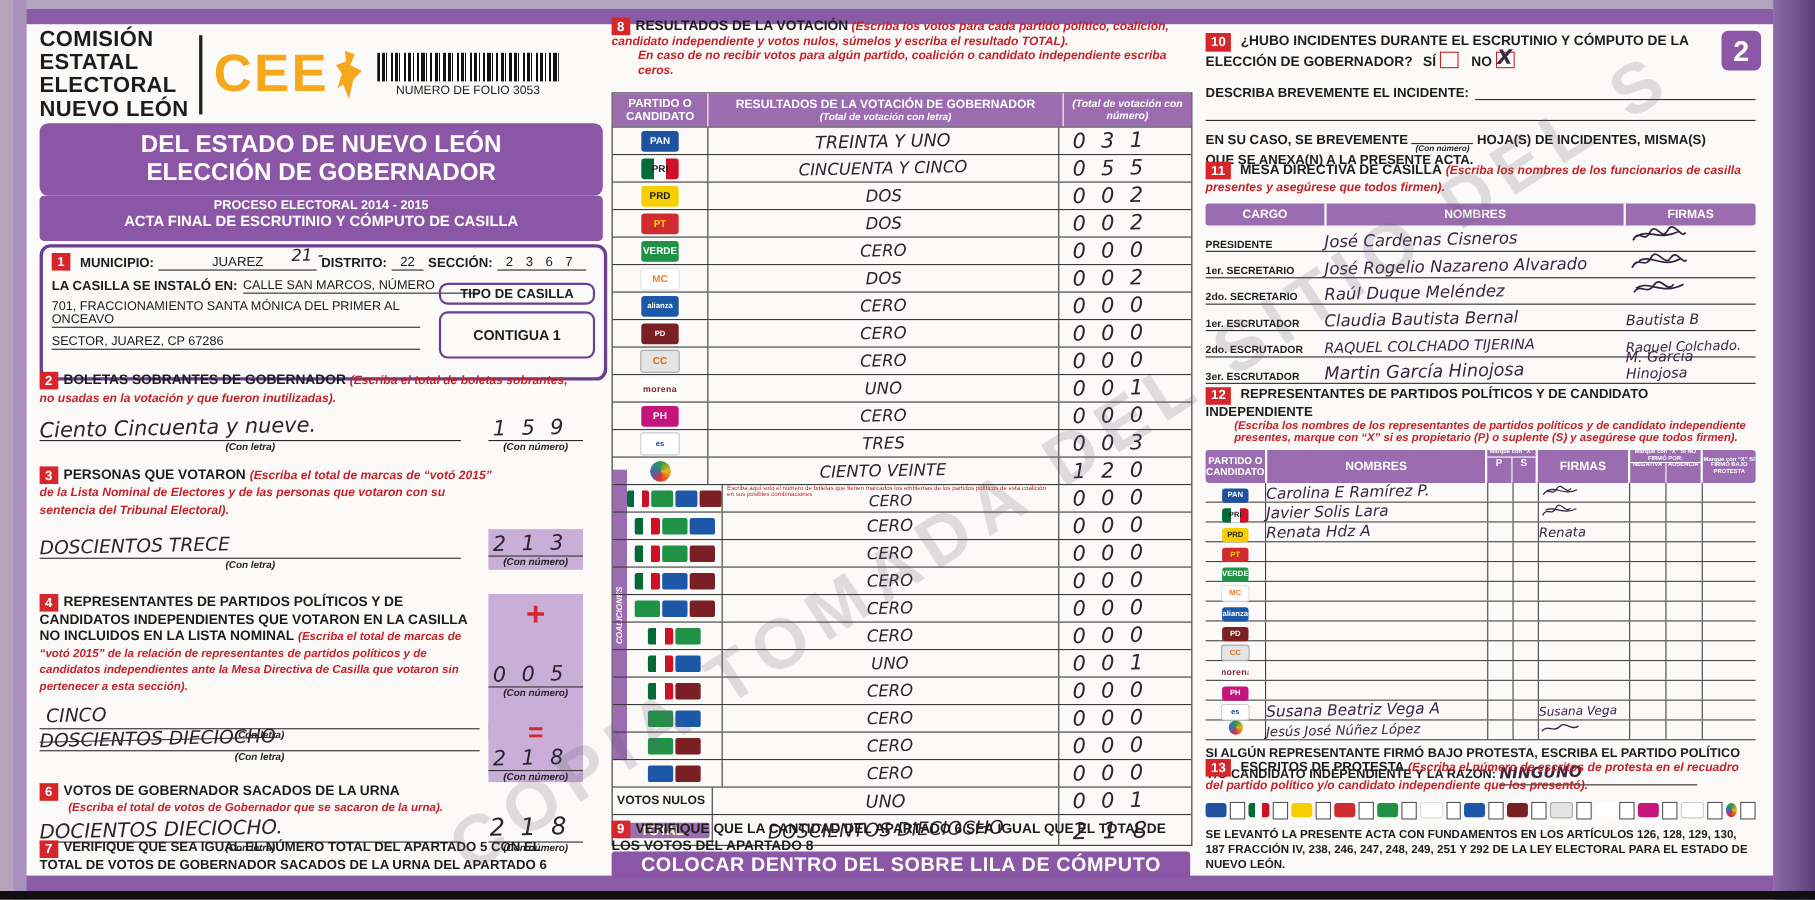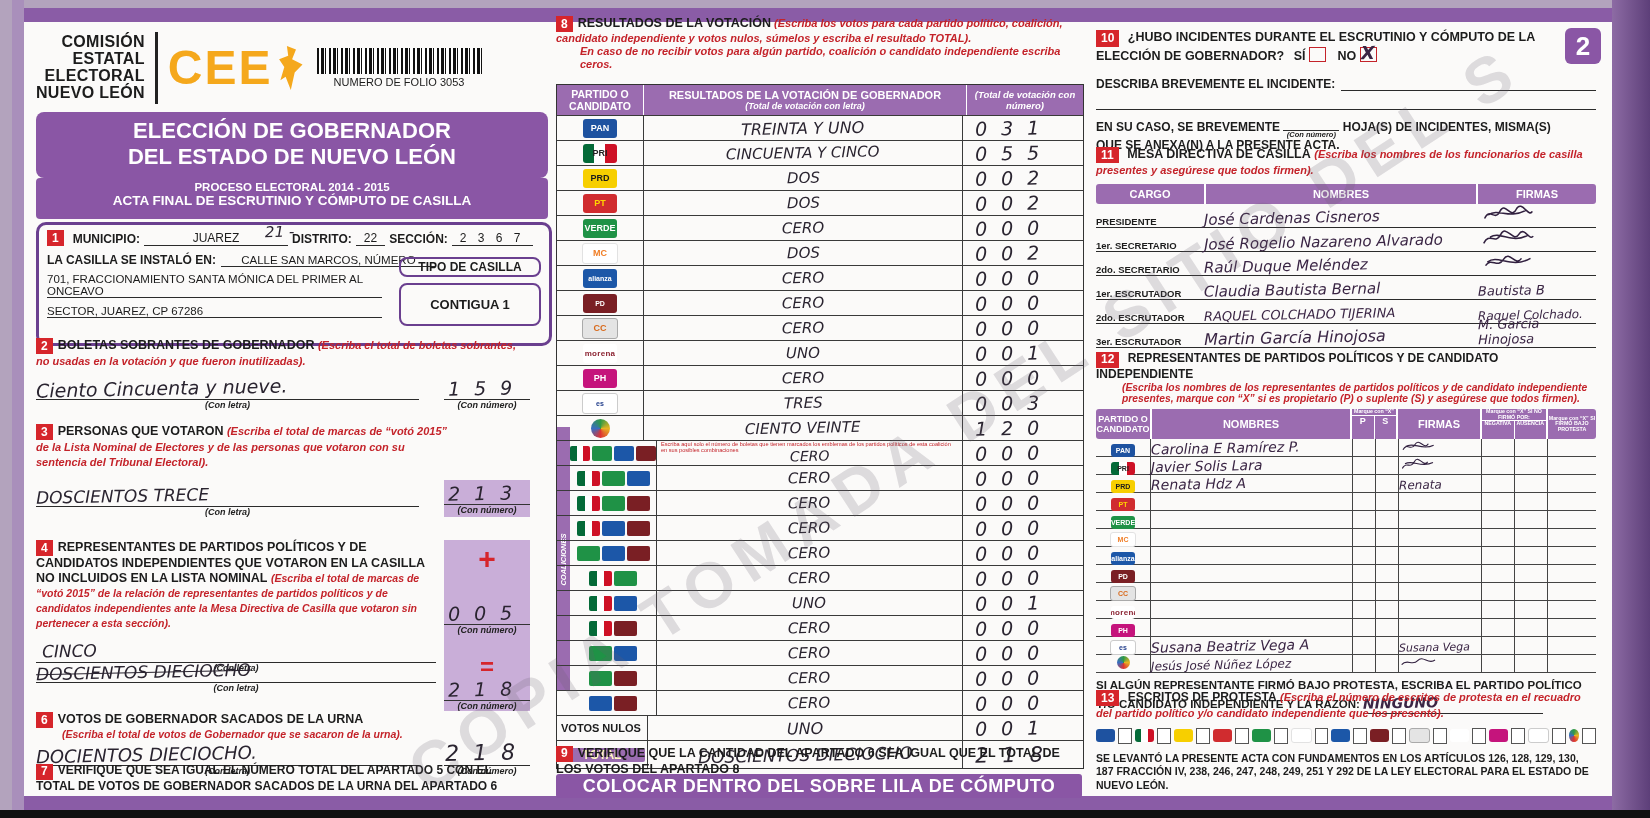--- a/index.html
+++ b/index.html
@@ -19,21 +19,21 @@
   .badge{display:inline-block;background:#d6252b;color:#fff;font-weight:bold;
          font-size:12px;padding:1px 5px;margin-right:5px;vertical-align:top}
   .hw{font-family:"DejaVu Sans",sans-serif;font-style:italic;color:#2a2430;
       display:inline-block;transform:rotate(-1.2deg)}
   .hwp{color:#3a2544}
   .line{border-bottom:1.6px solid #2b2b2b}
   .cap{font-size:9px;font-style:italic;font-weight:bold;color:#222;text-align:center}
   .lilacbox{background:#c9aed8;text-align:center}
 
   
-  .org{font-size:16px;font-weight:bold;line-height:1.06;text-align:right;letter-spacing:.3px}
+  .org{font-size:20px;font-weight:bold;line-height:1.06;letter-spacing:.3px}
   .cee{color:#f5a81c;font-size:48px;font-weight:bold;letter-spacing:2px;line-height:.9}
   .nlshape{display:inline-block;width:26px;height:44px;background:#f5a81c;margin-left:4px;
       clip-path:polygon(40% 0,75% 8%,60% 30%,100% 42%,70% 60%,55% 100%,35% 70%,15% 78%,30% 48%,10% 30%,45% 22%)}
   .barcode{width:165px;height:26px;background:repeating-linear-gradient(90deg,#111 0 2px,#fff 2px 4px,#111 4px 7px,#fff 7px 8px,#111 8px 9px,#fff 9px 12px)}
   .vdiv{width:3px;background:#222;height:72px;margin:0 10px}
 
   .pbanner{background:#8a56a5;color:#fff;text-align:center;border-radius:8px}
 
   .sec1{border:3px solid #6a3f8f;border-radius:10px;padding:5px 8px;font-size:12px}
   .uval{border-bottom:1.5px solid #2b2b2b;padding:0 8px;font-weight:normal}
@@ -114,22 +114,22 @@
     <span class="cee">CEE</span>
     <span class="nlshape"></span>
   </div>
   <div style="margin-left:14px;text-align:center">
     <div class="barcode"></div>
     <div style="font-size:11px;margin-top:2px">NUMERO DE FOLIO 3053</div>
   </div>
 </div>
 
 <div class="abs pbanner" style="left:36px;top:112px;width:512px;height:60px;padding-top:6px">
+  <div style="font-size:22px;font-weight:bold;line-height:1.2">DEL ESTADO DE NUEVO LEÓN</div>
   <div style="font-size:22px;font-weight:bold;line-height:1.2">ELECCIÓN DE GOBERNADOR</div>
-  <div style="font-size:22px;font-weight:bold;line-height:1.2">DEL ESTADO DE NUEVO LEÓN</div>
 </div>
 <div class="abs pbanner" style="left:36px;top:178px;width:512px;height:38px;border-radius:4px;padding-top:3px">
   <div style="font-size:11.5px;font-weight:bold">PROCESO ELECTORAL  2014 - 2015</div>
   <div style="font-size:13.5px;font-weight:bold">ACTA FINAL DE ESCRUTINIO Y CÓMPUTO DE CASILLA</div>
 </div>
 
 <div class="abs sec1" style="left:36px;top:222px;width:494px;height:108px">
   <div style="display:flex;align-items:flex-end;gap:4px">
     <span class="badge">1</span>
     <span class="b" style="font-size:12px">MUNICIPIO:</span>
@@ -137,21 +137,21 @@
       <span>JUAREZ</span>
       <span class="hw" style="position:absolute;right:-6px;top:-8px;font-size:15px">21 -</span>
     </span>
     <span class="b" style="font-size:12px">DISTRITO:</span>
     <span class="uval">22</span>
     <span class="b" style="font-size:12px">SECCIÓN:</span>
     <span class="uval" style="letter-spacing:4px">2  3  6  7</span>
   </div>
   <div style="display:flex;align-items:flex-end;gap:5px;margin-top:7px">
     <span class="b" style="font-size:12px">LA CASILLA SE INSTALÓ EN:</span>
-    <span class="line" style="flex:1;font-size:11.5px;text-align:center;max-width:215px">CALLE SAN MARCOS, NÚMERO</span>
+    <span class="line" style="flex:1;font-size:11.5px;text-align:left;max-width:215px">CALLE SAN MARCOS, NÚMERO</span>
   </div>
   <div class="line" style="font-size:11.5px;margin-top:6px;width:335px">701, FRACCIONAMIENTO SANTA MÓNICA DEL PRIMER AL ONCEAVO</div>
   <div class="line" style="font-size:11.5px;margin-top:7px;width:335px">SECTOR, JUAREZ, CP  67286</div>
   <div class="abs" style="right:8px;top:32px;width:142px">
     <div class="tipobox" style="font-size:12px;padding:1px 0">TIPO DE CASILLA</div>
     <div class="tipobox" style="font-size:13px;margin-top:6px;padding:12px 0">CONTIGUA 1</div>
   </div>
 </div>
 
 <div class="abs" style="left:36px;top:338px;width:494px">

